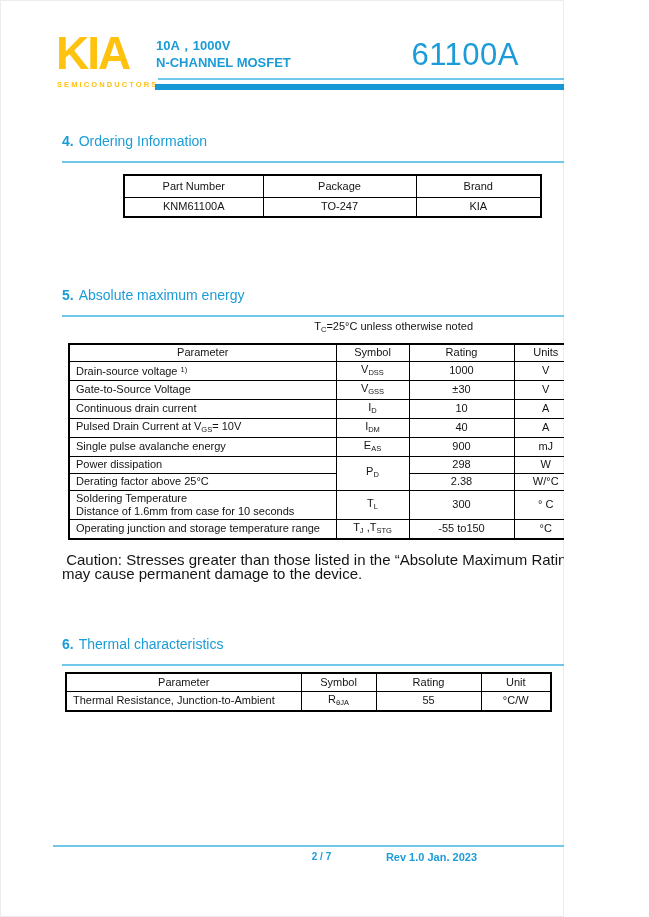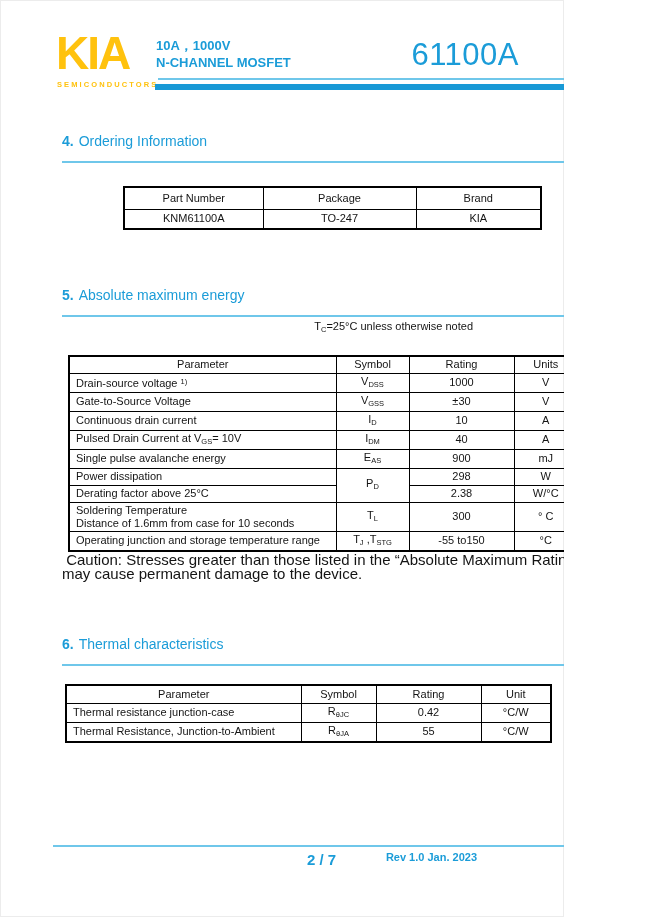--- a/index.html
+++ b/index.html
@@ -21,41 +21,41 @@
   .head-line-thick { position:absolute; left:155px; top:84px; width:452px; height:6px; background:#1899D6; }
 
   
   .section-heading { position:absolute; left:62px; width:542px; color:#1B9CD8;
                      font-size:14px; padding-bottom:12px; border-bottom:2px solid #6FC7EA; }
   .sec-num  { font-weight:700; margin-right:5px; }
   .sec-title{ font-weight:500; }
 
   
   .tbl { position:absolute; border-collapse:collapse; table-layout:fixed;
-         font-size:11px; color:#141414; border:2px solid #000;margin-top:12px; }
+         font-size:11px; color:#141414; border:2px solid #000; }
   .tbl th, .tbl td { border:1px solid #000; text-align:center; vertical-align:middle;
                      padding:1px 4px; height:17px; line-height:13px; font-weight:400; }
   .tbl td.param { text-align:left; padding-left:6px; }
   .ordering { left:123px; top:174px; width:417px; }
   .ordering th { height:22px; }
   .ordering td { height:20px; }
   .absmax   { left:68px;  top:343px; width:509px; }
   .thermal  { left:65px;  top:672px; width:485px; }
   .thermal th, .thermal td { height:18px; }
   sub { font-size:7.5px; vertical-align:-2px; }
   sup { font-size:7.5px; vertical-align:3px; }
 
   .tc-note { position:absolute; top:320px; right:91px; font-size:11px; color:#141414; }
   .caution { position:absolute; left:62px; top:553px; width:528px; font-size:15px;
              color:#141414; line-height:13.5px; white-space:pre-wrap; }
 
   
   .foot-line { position:absolute; left:53px; top:845px; width:549px; height:2px; background:#6FC7EA; }
   .foot-page { position:absolute; left:0; top:851px; width:624px; text-align:center;
-               font-size:15px; font-weight:700; color:#1B9CD8;padding-left:19px; }
+               font-size:10px; font-weight:700; color:#1B9CD8;padding-left:19px; }
   .foot-rev  { position:absolute; top:851px; right:87px; font-size:11px; font-weight:700; color:#1B9CD8; }
 </style>
 </head>
 <body>
 
 <div class="page">
 
   <div class="logo-kia">KIA</div>
   <div class="logo-sub">SEMICONDUCTORS</div>
   <div class="head-sub">
@@ -186,26 +186,20 @@
     <thead>
       <tr>
         <th>Parameter</th>
         <th>Symbol</th>
         <th>Rating</th>
         <th>Unit</th>
       </tr>
     </thead>
     <tbody id="thermal-body">
         <tr>
-          <td class="param">Thermal resistance junction-case</td>
-          <td>R<sub>θJC</sub></td>
-          <td>0.42</td>
-          <td>°C/W</td>
-        </tr>
-        <tr>
           <td class="param">Thermal Resistance, Junction-to-Ambient</td>
           <td>R<sub>θJA</sub></td>
           <td>55</td>
           <td>°C/W</td>
         </tr>
       </tbody>
   </table>
 
   <div class="foot-line"></div>
   <div class="foot-page">2 / 7</div>

